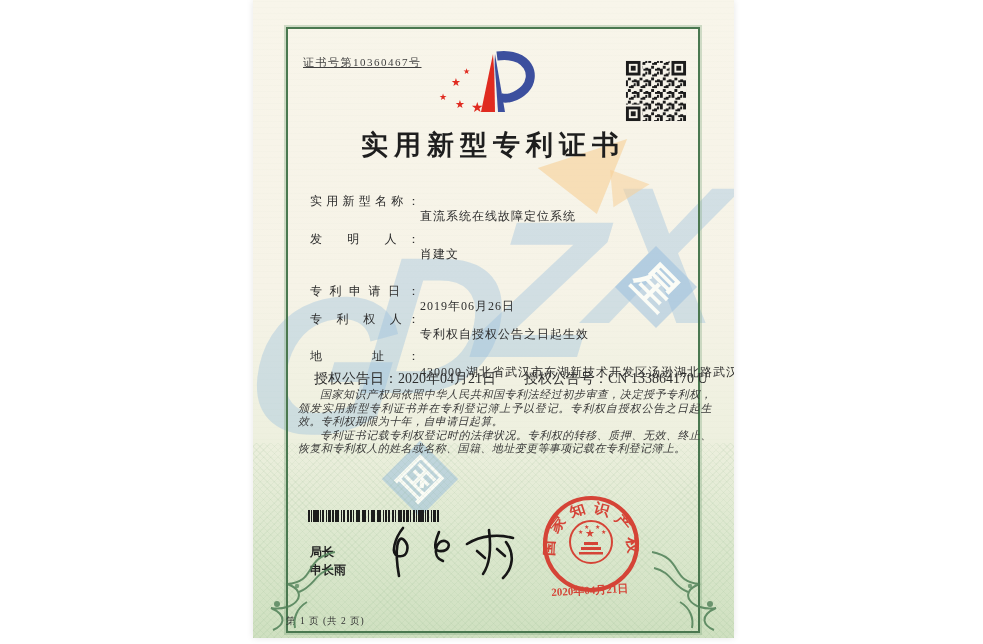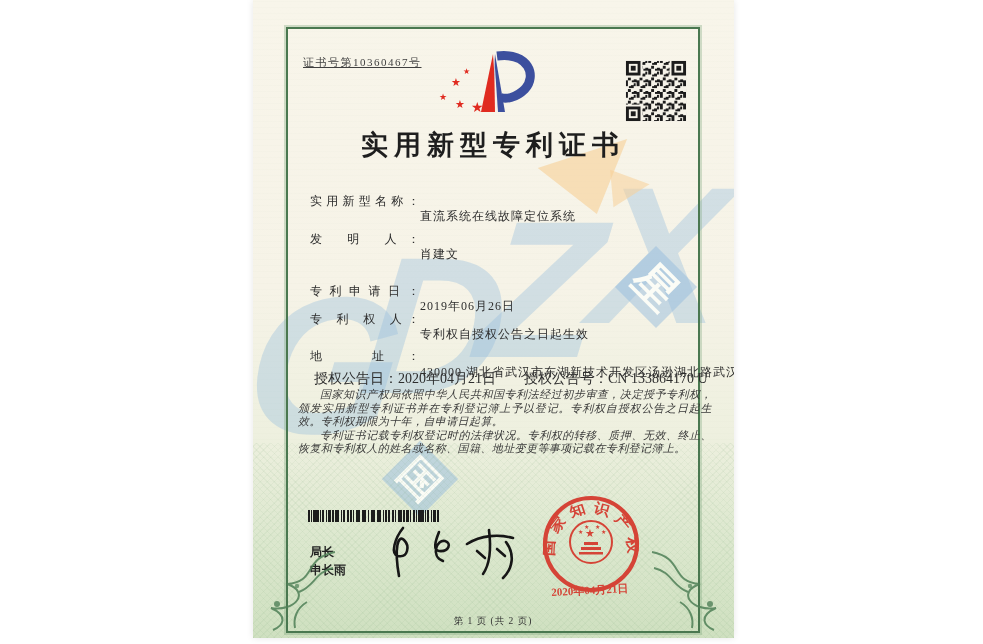--- a/index.html
+++ b/index.html
@@ -62,21 +62,21 @@
   
   .barcode { position:absolute; left:55px; top:510px; width:132px; height:12px;
            background:
              repeating-linear-gradient(90deg,#1c1c1c 0 1px, transparent 1px 5px),
              repeating-linear-gradient(90deg,#1c1c1c 0 2px, transparent 2px 7px),
              repeating-linear-gradient(90deg,#1c1c1c 0 1px, transparent 1px 3px); }
   .signer { position:absolute; left:57px; top:543px; font-family:"Liberation Sans", sans-serif;
            font-size:12px; font-weight:700; color:#222; line-height:18px; }
   .sig { position:absolute; left:120px; top:520px; }
   .seal { position:absolute; left:282px; top:492px; opacity:.93; }
-  .footer { position:absolute; left:33px; top:615px; width:414px; text-align:center;
+  .footer { position:absolute; left:33px; top:615px; width:414px; text-align:left;
            font-size:9.5px; letter-spacing:1px; color:#333; }
   .flourish { position:absolute; }
   .fl-left { left:10px; top:548px; }
   .fl-right { right:10px; top:548px; transform:scaleX(-1); }
 </style>
 </head>
 <body>
 
 <div class="stage">
   <div class="paper">

